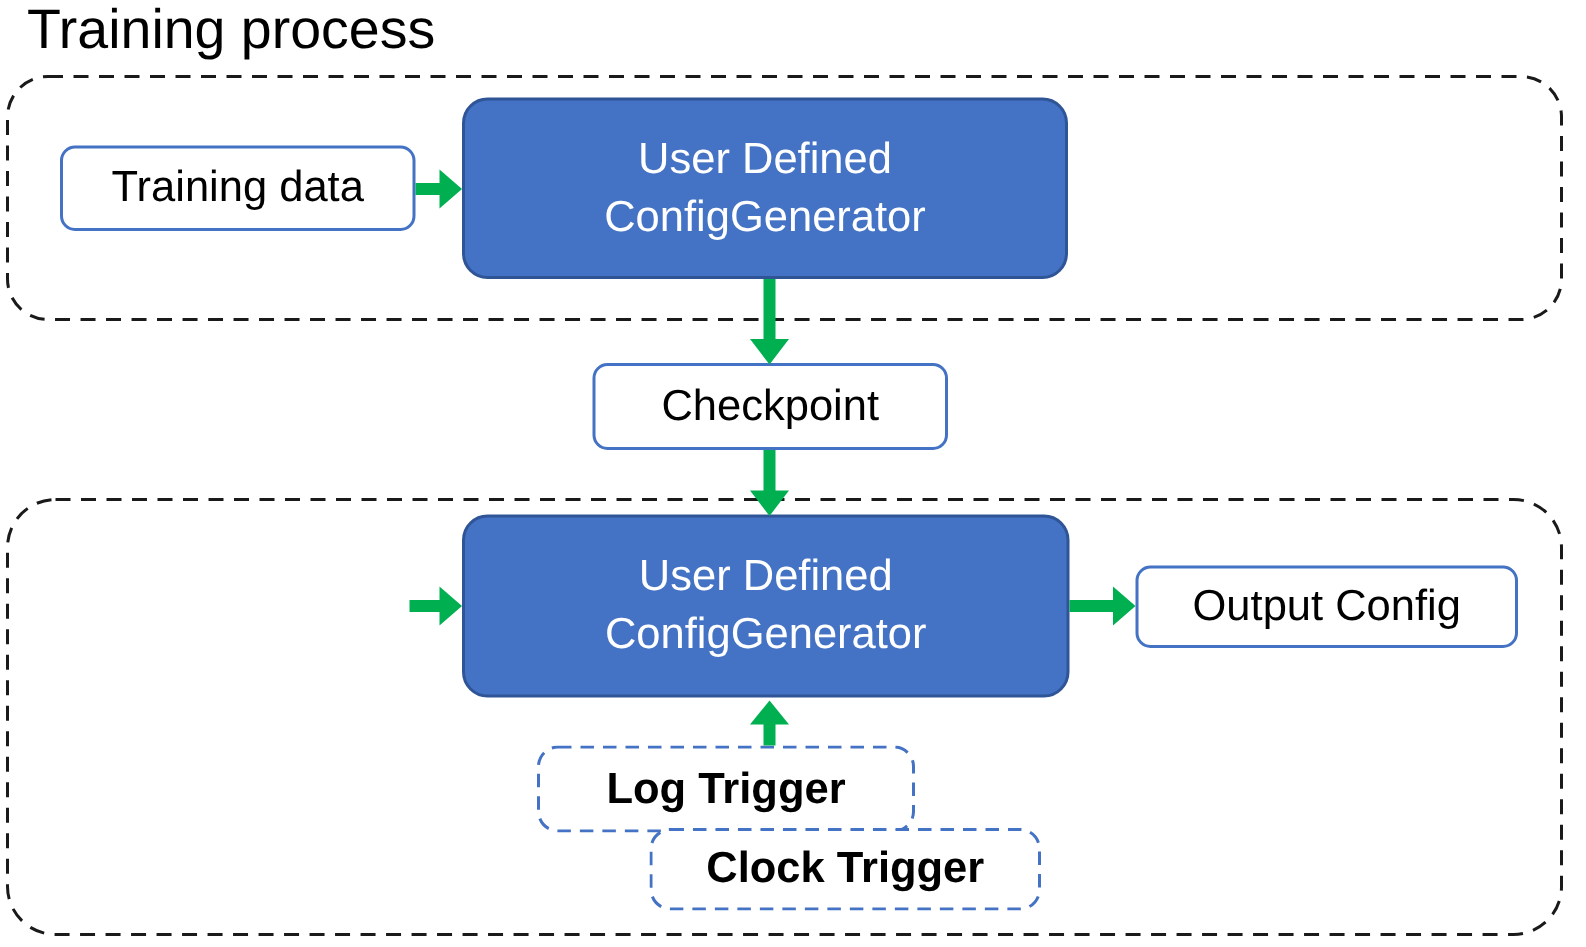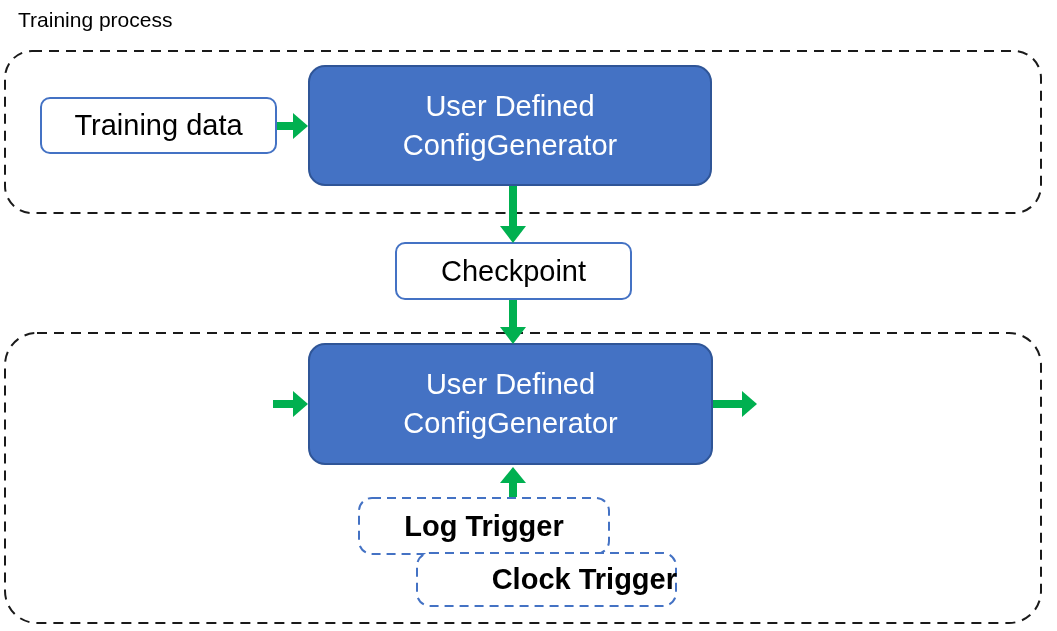--- a/index.html
+++ b/index.html
@@ -6,21 +6,21 @@
   body { font-family: "Liberation Sans", sans-serif; color: var(--text_dark, #000); }
   .canvas {
     position: relative;
     width: 1057px;
     height: 631px;
     background: #ffffff;
     overflow: hidden;
   }
   .abs { position: absolute; }
   .section-title {
-    font-size: 21px;
+    font-size: 37px;
     line-height: 34px;
     color: var(--text_dark, #000);
     white-space: nowrap;
     z-index: 2;
   }
   .container-svg { z-index: 1; }
   .node {
     box-sizing: border-box;
     display: flex;
     align-items: center;
@@ -129,29 +129,32 @@
   <div class="abs node gen-box" style="left:308px; top:343px; width:405px; height:122px;">
     <span>User Defined</span>
     <span>ConfigGenerator</span>
   </div>
 
   <div class="abs arrow arrow-right" style="left:713px; top:391px; width:44px; height:26px;">
     <div class="shaft" style="width:30px;"></div>
     <div class="head" style="left:29px;"></div>
   </div>
 
+  <div class="abs node io-box" style="left:757px; top:377px; width:255px; height:55px;">
+    <span>Output Config</span>
+  </div>
 
   <div class="abs node trigger-box" style="left:358px; top:497px; width:252px; height:58px; z-index:2;">
     <svg width="252" height="58">
       <rect x="1" y="1" width="250" height="56" rx="13" style="fill:#ffffff; stroke:var(--trigger_border,#4472C4); stroke-width:2; stroke-dasharray:9 6;"></rect>
     </svg>
     <span>Log Trigger</span>
   </div>
 
-  <div class="abs node trigger-box" style="left:416px; top:552px; width:261px; height:55px; z-index:3;justify-content:flex-end;">
+  <div class="abs node trigger-box" style="left:433px; top:552px; width:261px; height:55px; z-index:3;">
     <svg width="261" height="55">
       <rect x="1" y="1" width="259" height="53" rx="13" style="fill:#ffffff; stroke:var(--trigger_border,#4472C4); stroke-width:2; stroke-dasharray:9 6;"></rect>
     </svg>
     <span>Clock Trigger</span>
   </div>
 
   <div class="abs arrow arrow-up" style="left:500px; top:467px; width:26px; height:30px;">
     <div class="head"></div>
     <div class="shaft" style="height:17px;"></div>
   </div>

